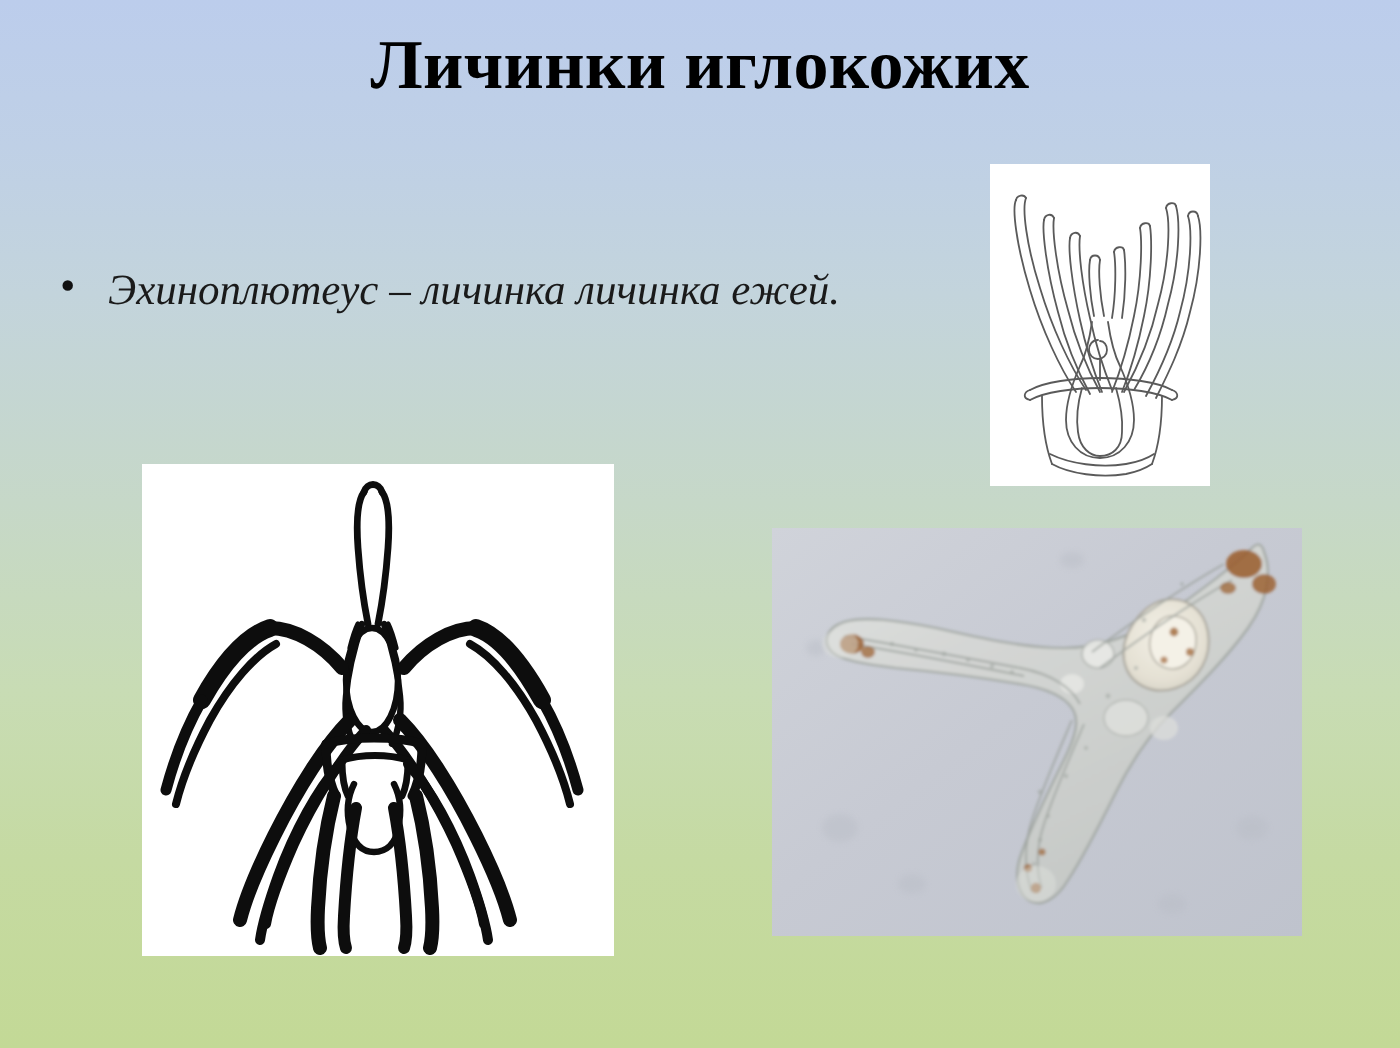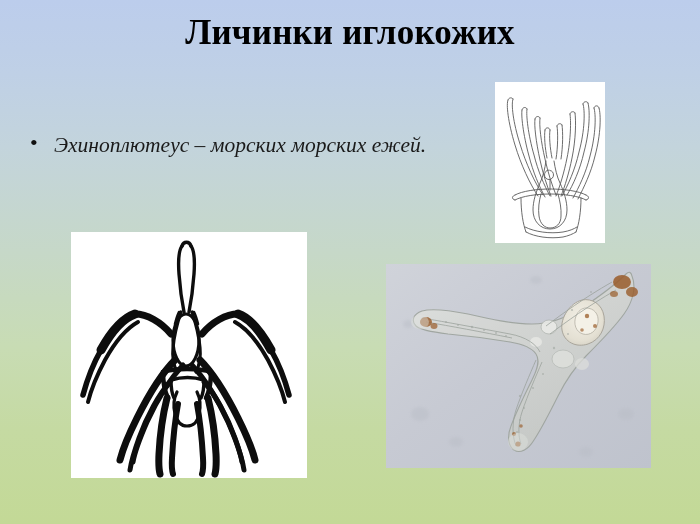--- a/index.html
+++ b/index.html
@@ -104,21 +104,21 @@
 </head>
 <body>
 
 <div id="slide">
 
   <div id="slide-title">Личинки иглокожих</div>
 
   <div id="bullet-list">
     <div class="bullet-row">
       <span class="bullet-marker">•</span>
-      <span class="bullet-text">Эхиноплютеус – морских морских ежей.</span>
+      <span class="bullet-text">Эхиноплютеус – личинка личинка ежей.</span>
     </div>
   </div>
 
   <div class="photo-frame" id="fig-top-right">
     <svg class="fig-svg" viewBox="0 0 110 161" preserveAspectRatio="none">
       <g fill="none" stroke="#5a5a5a" stroke-width="0.9" stroke-linecap="round" stroke-linejoin="round">
 
         <path d="M13 18 C11 22 13 40 20 63 C26 83 35 102 43 114"></path>
         <path d="M18 17 C16 22 18 40 25 62 C31 82 40 101 48 113"></path>
         <path d="M13 18 C13.5 15.5 17 15 18 17"></path>

